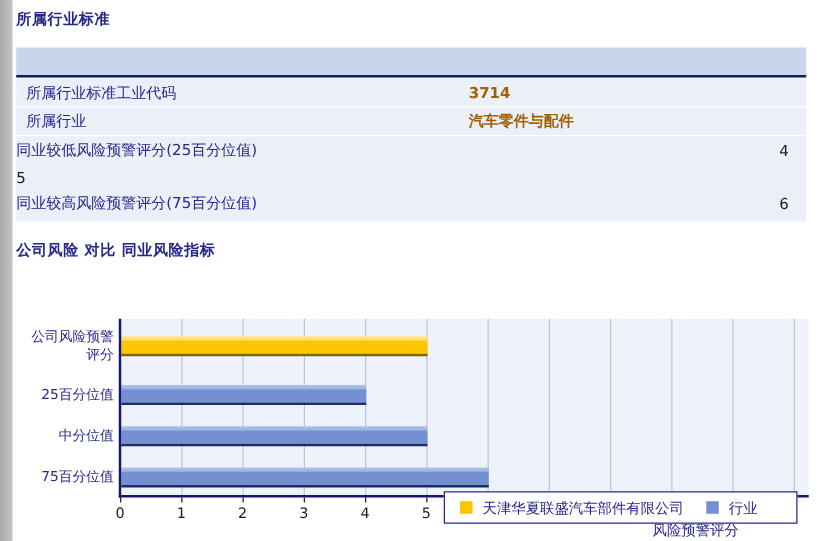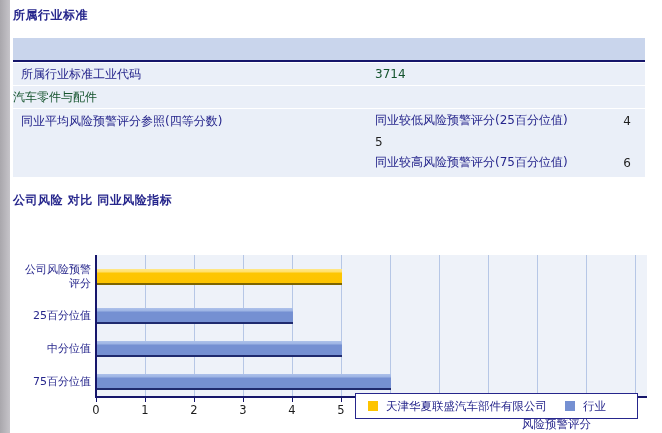--- a/index.html
+++ b/index.html
@@ -10,21 +10,21 @@
     background:linear-gradient(to right,#a9a7ac 0%,#b9b7bc 55%,#c6c4c9 100%); }
   .sec-title { position:absolute; left:13px; font-weight:bold; font-size:12px; color:#26268c; letter-spacing:0.5px; }
   .title1 { top:7px; }
   .title2 { top:192px; }
 
   
   .itable { position:absolute; left:13px; top:38px; width:632px; font-size:12px; color:#26268c; }
   .thead { height:24px; background:#c9d5ec; border-bottom:2px solid #16166b; }
   .trow { display:flex; align-items:center; background:#eaeff8; height:22px; margin-top:1px; }
   .trow .tlabel { width:362px; padding-left:8px; }
-  .trow .tvalue { flex:1; color:#14532d; }
+  .trow .tvalue { flex:1; color:#a16207;font-weight:bold; }
   .grow { display:flex; background:#eaeff8; margin-top:1px; }
   .grow .glabel { width:362px; padding-left:8px; padding-top:4px; }
   .gitems { flex:1; padding:1px 0 4px 0; }
   .gitem { display:flex; justify-content:space-between; align-items:center; height:21px; }
   .gitem .gvalue { color:#1f1f1f; padding-right:14px; }
 
   
   .chart { position:absolute; left:0; top:218px; width:662px; height:170px;margin-top:37px; }
   .plot { position:absolute; left:97px; top:0; width:550px; height:141px; background:#eef2f9; }
   .gridline { position:absolute; top:0; width:1px; height:141px; background:#b6c7e6; }
@@ -55,25 +55,25 @@
 
   <div class="itable">
     <div class="thead"></div>
 
     <div class="trow">
       <div class="tlabel">所属行业标准工业代码</div>
       <div class="tvalue">3714</div>
     </div>
 
     <div class="trow">
+      <div class="tlabel">所属行业</div>
       <div class="tvalue">汽车零件与配件</div>
     </div>
 
     <div class="grow">
-      <div class="glabel">同业平均风险预警评分参照(四等分数)</div>
       <div class="gitems">
         <div class="gitem">
           <span>同业较低风险预警评分(25百分位值)</span>
           <span class="gvalue">4</span>
         </div>
         <div class="gitem">
           <span class="gvalue">5</span>
         </div>
         <div class="gitem">
           <span>同业较高风险预警评分(75百分位值)</span>

